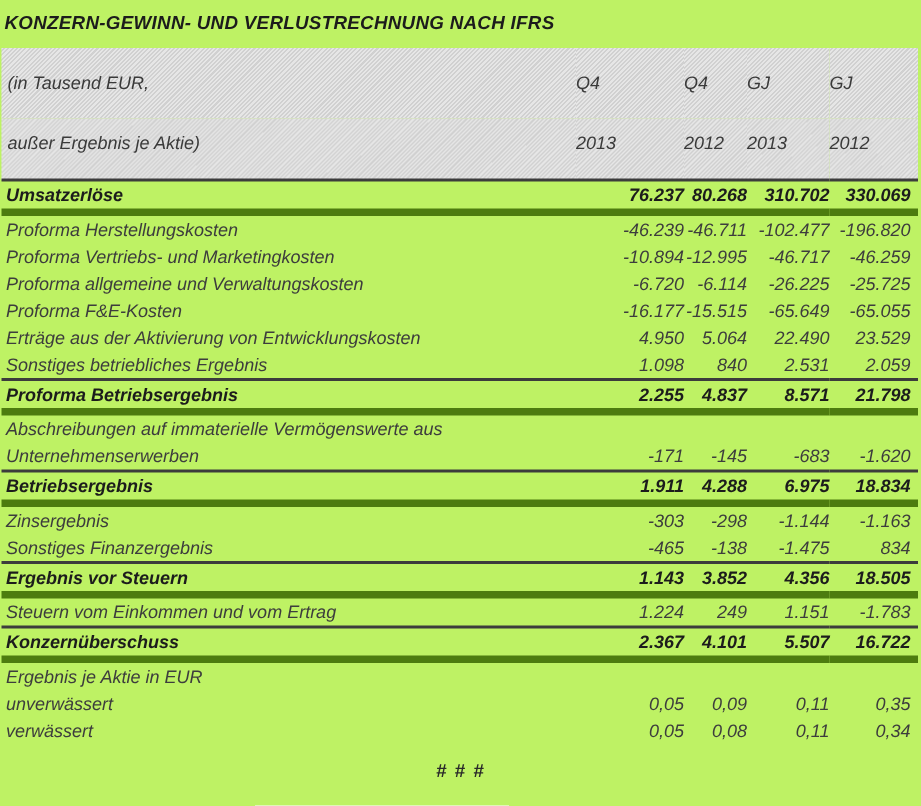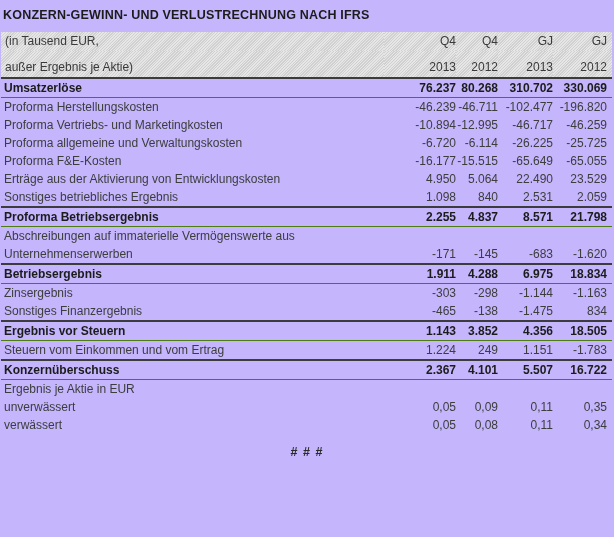--- a/index.html
+++ b/index.html
@@ -5,24 +5,25 @@
   html, body {
     margin: 0;
     padding: 0;
     background: #fafafa;
     font-family: "Liberation Sans", "DejaVu Sans", sans-serif;
   }
   .page {
     position: relative;
     width: 614px;
     height: 537px;
-    background: #c4b5fd;
+    background: #bef264;
     overflow: hidden;
     box-sizing: border-box;
     padding-top: 6px;
+    font-style: italic;
   }
   .doc-title {
     font-size: 12.5px;
     font-weight: bold;
     color: #1c1c1c;
     letter-spacing: 0.2px;
     padding: 2px 0 0 3px;
     margin: 0 0 10px 0;
   }
   table.income-table {
@@ -35,43 +36,43 @@
   }
   col.c-label { width: 383px; }
   col.c-v0 { width: 72px; }
   col.c-v1 { width: 42px; }
   col.c-v2 { width: 55px; }
   col.c-v3 { width: 59px; }
 
   thead td {
     background: #d9d9d9;
     background-image: repeating-linear-gradient(135deg, rgba(255,255,255,0.35) 0 1px, rgba(0,0,0,0.04) 1px 2px);
-    padding: 2px 0;
+    padding: 16px 0;
     line-height: 15px;
     vertical-align: middle;
     color: #3a3a3a;
   }
   thead td.lbl { padding-left: 4px; }
-  thead td.num { text-align: right; }
+  thead td.num { }
   thead tr.head-line-2 td { padding-top: 9px; }
   thead td.last { padding-right: 5px; }
 
   tbody td {
     padding: 2px 0 2px 0;
     line-height: 14px;
     vertical-align: middle;
     white-space: nowrap;
   }
   tbody td.lbl { padding-left: 3px; overflow: hidden; }
   tbody td.num { text-align: right; }
   tbody td.last { padding-right: 5px; }
 
   tr.row-total {
     border-top: 2px solid #3c3c3c;
-    border-bottom: 1px solid #4d7c0f;
+    border-bottom: 5px solid #4d7c0f;
   }
   tr.row-total td {
     font-weight: bold;
     color: #1c1c1c;
   }
   tr.row-indent td.lbl { }
 
   .footer-marker {
     margin-top: 11px;
     text-align: center;

